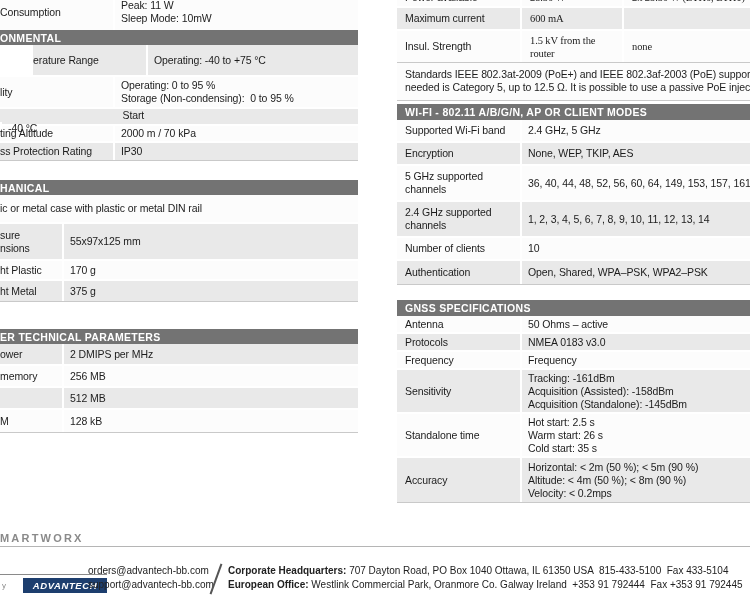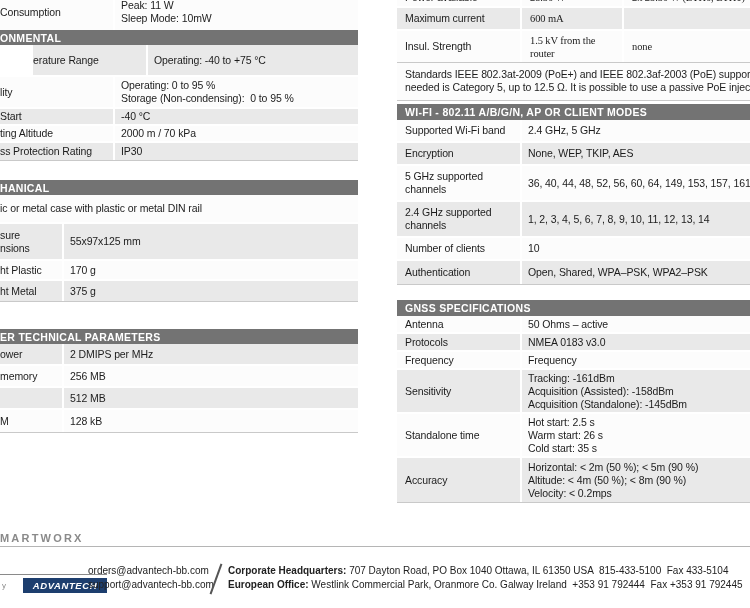--- a/index.html
+++ b/index.html
@@ -65,21 +65,21 @@
     </div>
     <div class="row w" style="height:32px;">
       <div class="lbl lblw">
           <div>lity</div>
         </div>
       <div class="val">
         <div>Operating: 0 to 95 %</div>
         <div>Storage (Non-condensing): &nbsp;0 to 95 %</div>
       </div>
     </div>
-    <div class="row g" style="height:17px;">
+    <div class="row g" style="height:17px;flex-direction:column;">
       <div class="lbl lblw">
           <div>Start</div>
         </div>
       <div class="val">
           <div>-40 °C</div>
         </div>
     </div>
     <div class="row w" style="height:17px;">
       <div class="lbl lblw">
           <div>ting Altitude</div>

